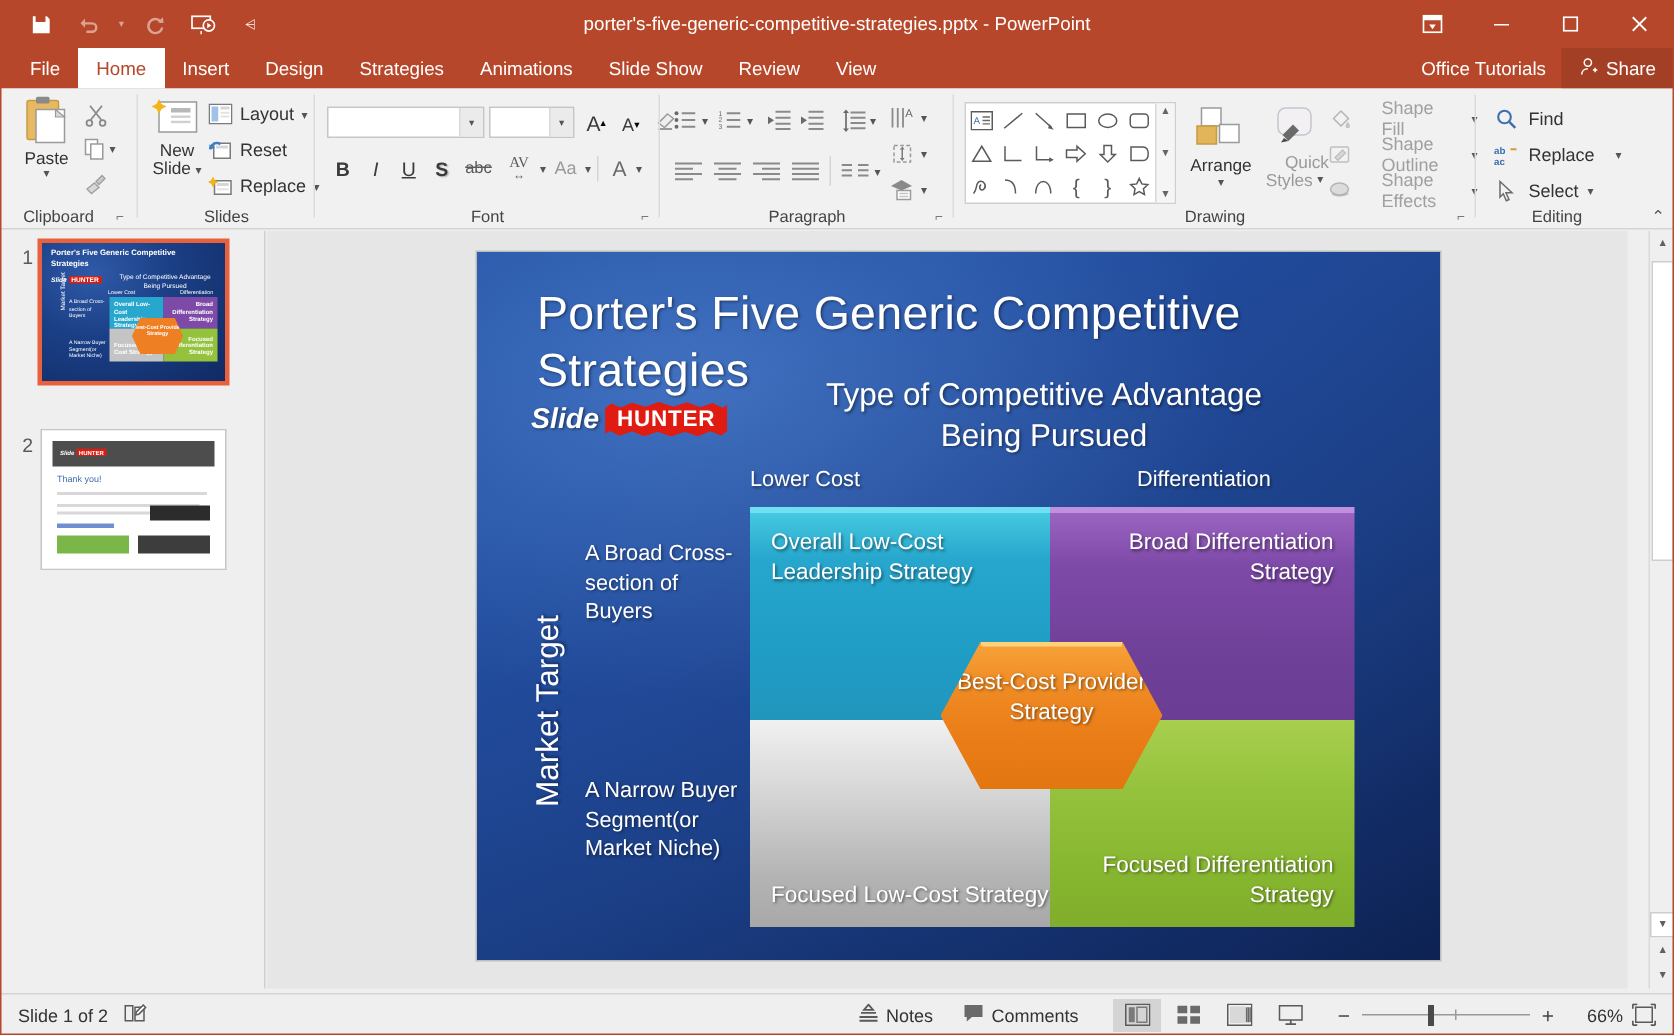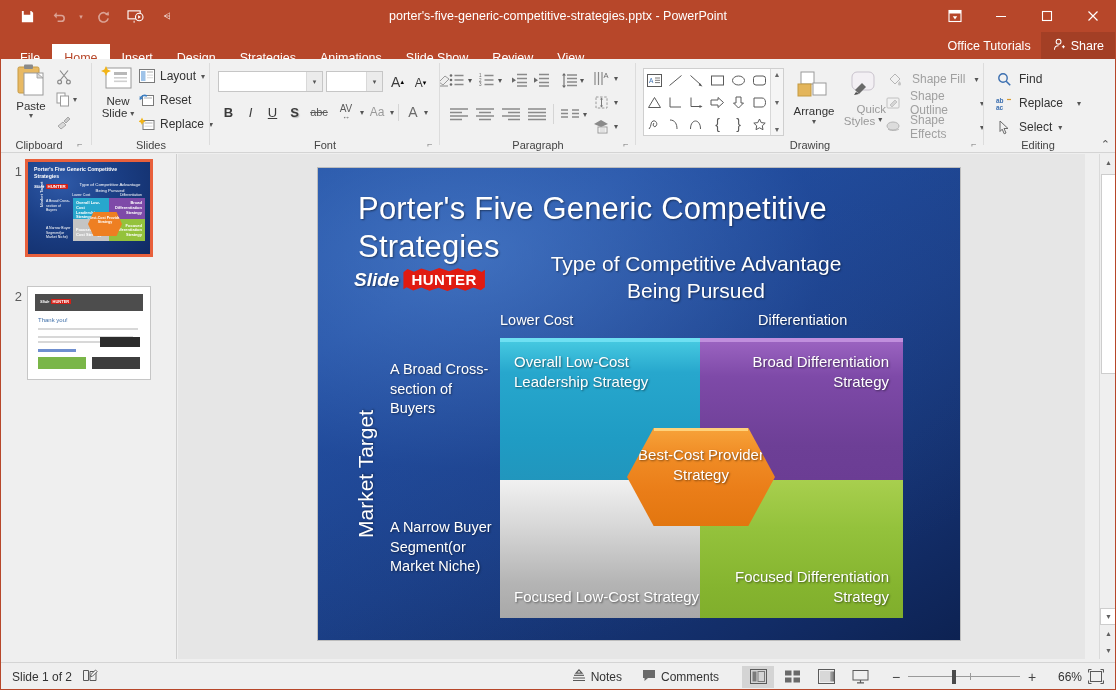--- a/index.html
+++ b/index.html
@@ -29,21 +29,21 @@
     font-size:12.5px; color:#fff; pointer-events:none;
   }
   .win-btns { position:absolute; right:0; top:0; height:32px; display:flex; align-items:center; }
   .win-btn { width:46px; height:32px; display:flex; align-items:center; justify-content:center; color:#fff; font-size:13px; }
 
   
   .tabbar {
     position:absolute; left:0; top:32px; width:1116px; height:27px;
     background:#b7472a; color:#fff; font-size:12.5px;
   }
-  .tabs { position:absolute; left:8px; top:12px; display:flex; height:27px; align-items:flex-start; }
+  .tabs { position:absolute; left:8px; top:0; display:flex; height:27px; align-items:flex-start; }
   .tab { padding:0 12px; display:flex; align-items:center; height:27px; color:#fff; white-space:nowrap; }
   .tab.active { background:#fff; color:#b7472a; }
   .tellme { display:flex; align-items:center; gap:5px; padding:0 10px; height:27px; color:#fff; }
   .tellme .bulb { font-size:12px; }
   .tabbar-right { position:absolute; right:0; top:0; height:27px; display:flex; align-items:center; font-size:12.5px;text-align:center; }
   .office-tut { padding:0 10px; color:#fff; }
   .share-btn { display:flex; align-items:center; gap:5px; padding:0 12px; height:27px; background:#a33f25; color:#fff; }
 
   
   .ribbon {
@@ -93,21 +93,21 @@
     display:flex;
   }
   .shape-grid { display:grid; grid-template-columns:repeat(6,21px); grid-auto-rows:22px; }
   .shape-cell { display:flex; align-items:center; justify-content:center; color:#5a5a5a; }
   .shape-scroll { width:13px; border-left:1px solid #d8d8d8; background:#f5f5f5;
                   display:flex; flex-direction:column; justify-content:space-between; align-items:center; padding:2px 0; }
   .ss-a { font-size:7px; color:#666; }
   .arrange { position:absolute; text-align:center; font-size:11.5px; color:#333; width:46px; }
   .quickst { position:absolute; text-align:right; font-size:11.5px; color:#9a9a9a; width:46px; }
   .shape-cmds { position:absolute; font-size:12px; color:#a0a0a0; }
-  .shape-cmd { display:flex; align-items:center; gap:9px; height:24px; }
+  .shape-cmd { display:flex; align-items:center; gap:20px; height:24px;justify-content:center; }
 
   
   .editcmds { position:absolute; font-size:12px; color:#333; }
   .editcmd { display:flex; align-items:center; gap:6px; height:24px; }
   .ribbon-collapse { position:absolute; right:6px; bottom:2px; font-size:11px; color:#555; }
 
   
   .slidepanel {
     position:absolute; left:0; top:154px; width:177px; height:505px;
     background:#efefef; border-right:1px solid #cfcfcf;
@@ -445,21 +445,21 @@
           </svg>
       </div>
 
       <div class="fontrow2" style="left:8px;top:42px;">
         <div class="fbtn" style="font-weight:bold;">B</div>
         <div class="fbtn" style="font-style:italic;">I</div>
         <div class="fbtn" style="text-decoration:underline;">U</div>
         <div class="fbtn" style="font-weight:bold;text-shadow:1px 1px 1px #bbb;">S</div>
         <div class="fbtn" style="width:26px;font-size:11px;text-decoration:line-through;color:#5a5a5a;">abc</div>
         <div class="fbtn" style="width:26px;flex-direction:column;">
-          <span style="font-size:10px;line-height:9px;color:#5a5a5a;">AV</span>
+          <span style="font-size:10px;line-height:9px;color:#5a5a5a;font-family:Liberation Serif, serif;">AV</span>
           <span style="font-size:8px;line-height:7px;color:#5a5a5a;">↔</span>
         </div>
         <span class="caretsm">▾</span>
         <div class="fbtn" style="width:24px;font-size:12px;color:#9a9a9a;">Aa</div>
         <span class="caretsm">▾</span>
         <div class="vsep"></div>
         <div class="fbtn" style="width:20px;font-size:14px;color:#6a6a6a;">A</div>
         <span class="caretsm">▾</span>
       </div>
       <div class="rgroup-label">Font</div>

